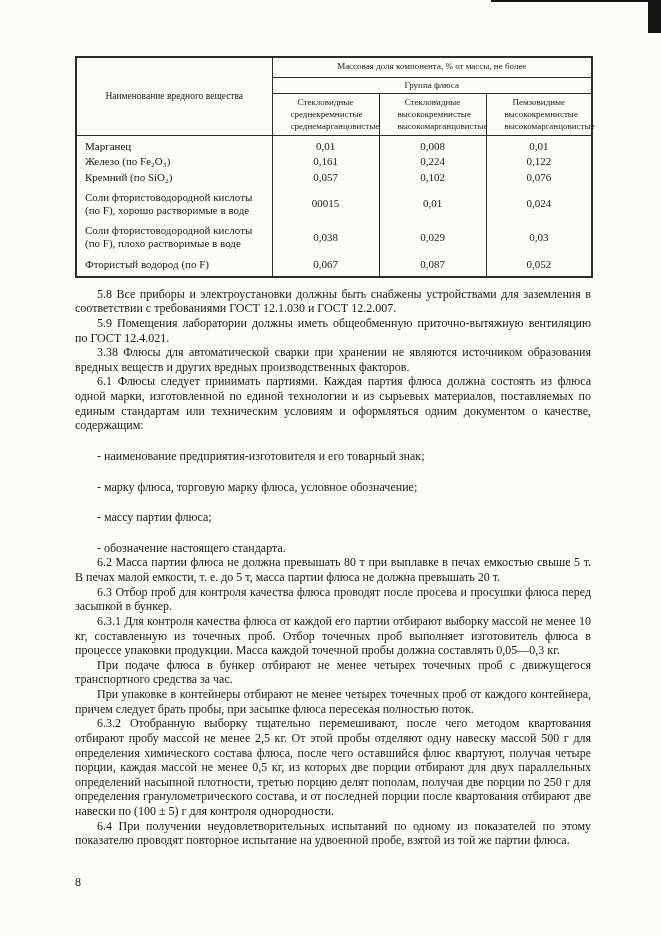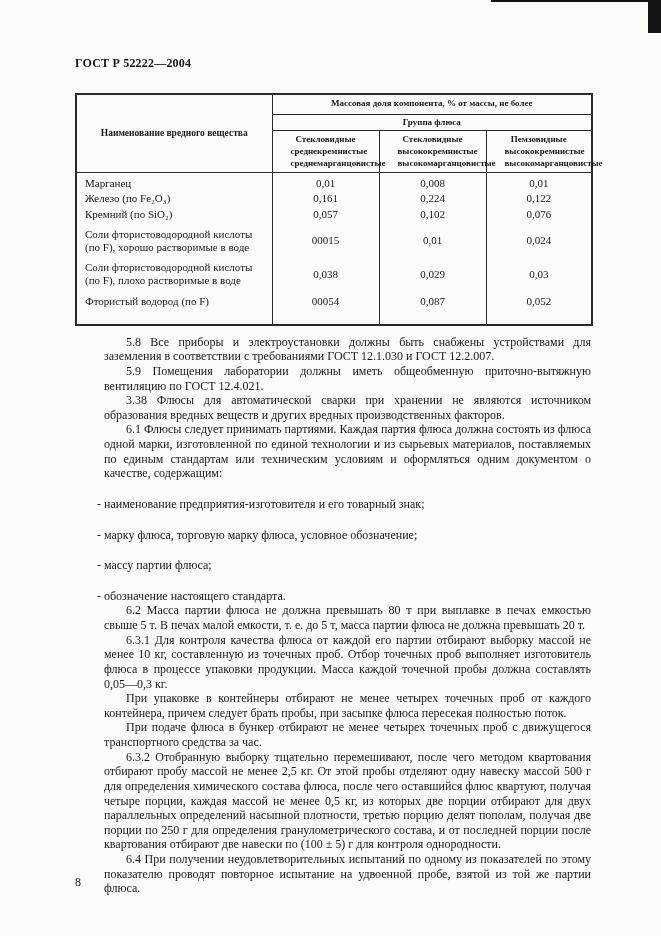--- a/index.html
+++ b/index.html
@@ -34,42 +34,42 @@
     font-size:10.5px; margin-bottom:6px;
   }
   table.t6 {
     width:516px; table-layout:fixed;
     border-collapse:collapse;
     border:2px solid #2b2b2b;
     margin-bottom:9px;
   }
   .t6 th, .t6 td { border:1px solid #2b2b2b; }
   .t6 thead th {
-    font-weight:bold; text-align:center; vertical-align:middle;
+    font-weight:normal; text-align:center; vertical-align:middle;
     font-size:9px; line-height:1.3; padding:2px 18px;
   }
   .t6 thead th.th-substance { font-size:9.5px; }
   .t6 thead th.th-mass { height:20px; }
   .t6 thead th.th-group { height:16px; }
   .t6 thead th.th-col { height:42px; }
   .t6 tbody td {
     border-top:none; border-bottom:none;
     font-size:11px; line-height:1.2;
     vertical-align:middle; padding:1px 4px;
   }
   .t6 tbody td.cell-name { text-align:left; padding-left:8px; padding-right:6px; }
   .t6 tbody td.cell-val { text-align:center; }
   .t6 tbody tr:first-child td { padding-top:4px; }
   .t6 tbody tr:nth-child(4) td,
   .t6 tbody tr:nth-child(5) td,
   .t6 tbody tr:nth-child(6) td { padding-top:6px; }
-  .t6 tbody tr:last-child td { padding-bottom:16px; }
+  .t6 tbody tr:last-child td { padding-bottom:5px; }
   .para {
     font-size:12px; line-height:1.22;
-    text-align:justify; text-indent:22px;margin-left:29px;
+    text-align:justify; text-indent:22px;
   }
   .list-item {
     font-size:12px; line-height:1.22;
     padding-left:22px; text-align:justify;margin-top:16px;
   }
   .section-heading {
     font-size:12.5px; font-weight:bold;
     text-indent:22px;
     margin:11px 0 9px 0;
   }
@@ -80,21 +80,20 @@
 </style>
 </head>
 <body>
 
 <div class="page">
   <div class="artifact-corner"></div>
   <div class="artifact-topline"></div>
 
   <div class="content">
 
-    <div class="doc-code">ГОСТ Р 52222—2004</div>
 
 
     <table class="t6">
       <colgroup>
         <col style="width:196px">
         <col style="width:107px">
         <col style="width:107px">
         <col style="width:106px">
       </colgroup>
       <thead>
@@ -137,42 +136,43 @@
           <td class="cell-val">0,024</td>
         </tr>
         <tr>
           <td class="cell-name">Соли фтористоводородной кислоты (по F), плохо растворимые в воде</td>
           <td class="cell-val">0,038</td>
           <td class="cell-val">0,029</td>
           <td class="cell-val">0,03</td>
         </tr>
         <tr>
           <td class="cell-name">Фтористый водород (по F)</td>
-          <td class="cell-val">00054</td>
+          <td class="cell-val">0,067</td>
           <td class="cell-val">0,087</td>
           <td class="cell-val">0,052</td>
         </tr>
       </tbody>
     </table>
 
     <p class="para">5.8 Все приборы и электроустановки должны быть снабжены устройствами для заземления в соответствии с требованиями ГОСТ 12.1.030 и ГОСТ 12.2.007.</p>
     <p class="para">5.9 Помещения лаборатории должны иметь общеобменную приточно-вытяжную вентиляцию по ГОСТ 12.4.021.</p>
     <p class="para">3.38 Флюсы для автоматической сварки при хранении не являются источником образования вредных веществ и других вредных производственных факторов.</p>
 
 
     <p class="para">6.1 Флюсы следует принимать партиями. Каждая партия флюса должна состоять из флюса одной марки, изготовленной по единой технологии и из сырьевых материалов, поставляемых по единым стандартам или техническим условиям и оформляться одним документом о качестве, содержащим:</p>
 
     <div class="list-item">- наименование предприятия-изготовителя и его товарный знак;</div>
     <div class="list-item">- марку флюса, торговую марку флюса, условное обозначение;</div>
     <div class="list-item">- массу партии флюса;</div>
     <div class="list-item">- обозначение настоящего стандарта.</div>
 
     <p class="para">6.2 Масса партии флюса не должна превышать 80 т при выплавке в печах емкостью свыше 5 т. В печах малой емкости, т. е. до 5 т, масса партии флюса не должна превышать 20 т.</p>
+    <p class="para">6.3 Отбор проб для контроля качества флюса проводят после просева и просушки флюса перед засыпкой в бункер.</p>
     <p class="para">6.3.1 Для контроля качества флюса от каждой его партии отбирают выборку массой не менее 10 кг, составленную из точечных проб. Отбор точечных проб выполняет изготовитель флюса в процессе упаковки продукции. Масса каждой точечной пробы должна составлять 0,05—0,3 кг.</p>
+    <p class="para">При подаче флюса в бункер отбирают не менее четырех точечных проб с движущегося транспортного средства за час.</p>
     <p class="para">При упаковке в контейнеры отбирают не менее четырех точечных проб от каждого контейнера, причем следует брать пробы, при засыпке флюса пересекая полностью поток.</p>
-    <p class="para">При подаче флюса в бункер отбирают не менее четырех точечных проб с движущегося транспортного средства за час.</p>
     <p class="para">6.3.2 Отобранную выборку тщательно перемешивают, после чего методом квартования отбирают пробу массой не менее 2,5 кг. От этой пробы отделяют одну навеску массой 500 г для определения химического состава флюса, после чего оставшийся флюс квартуют, получая четыре порции, каждая массой не менее 0,5 кг, из которых две порции отбирают для двух параллельных определений насыпной плотности, третью порцию делят пополам, получая две порции по 250 г для определения гранулометрического состава, и от последней порции после квартования отбирают две навески по (100 ± 5) г для контроля однородности.</p>
     <p class="para">6.4 При получении неудовлетворительных испытаний по одному из показателей по этому показателю проводят повторное испытание на удвоенной пробе, взятой из той же партии флюса.</p>
 
   </div>
 
   <div class="page-number">8</div>
 </div>
 
 </body></html>

